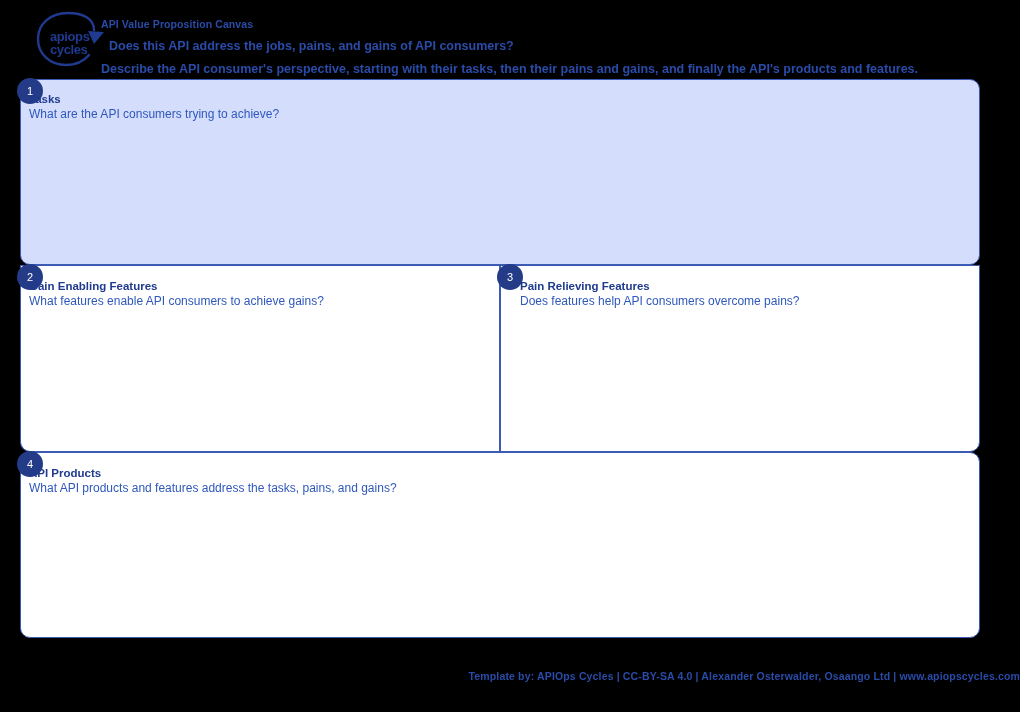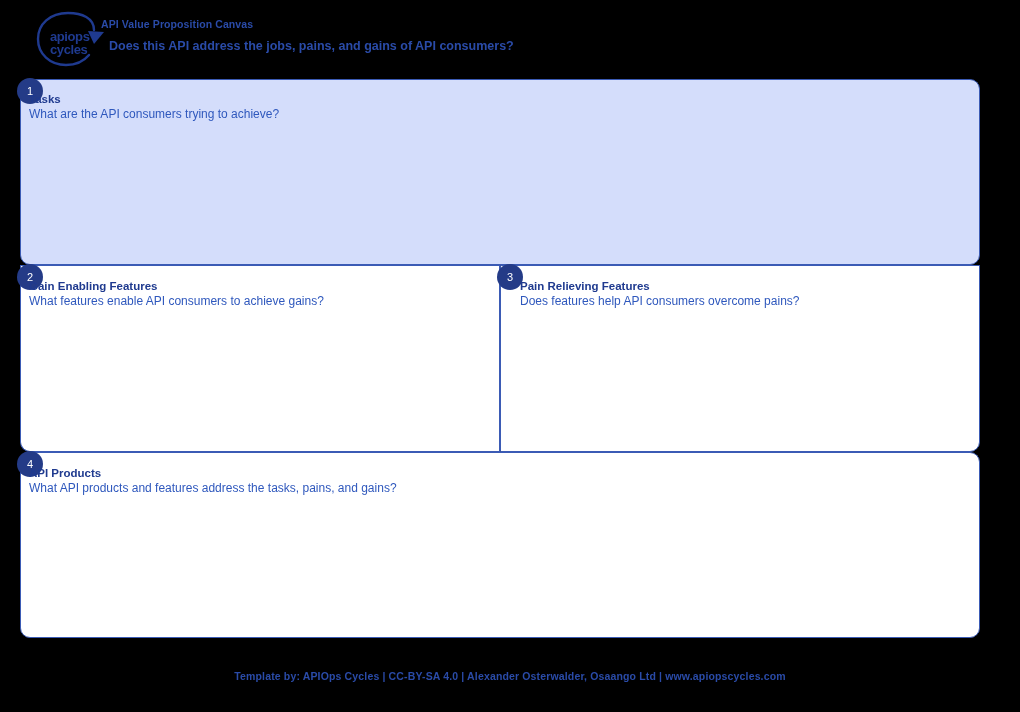--- a/index.html
+++ b/index.html
@@ -170,21 +170,21 @@
   .lbl-2 { left: 29px;  top: 280px; }
   .lbl-3 { left: 520px; top: 280px; }
   .lbl-4 { left: 29px;  top: 467px; }
 
   
   .footer {
     position: absolute;
     left: 0;
     top: 670px;
     width: 1020px;
-    text-align: center;
+    text-align: right;
     font-size: 10.5px;
     font-weight: bold;
     color: #2a4ba8;
     letter-spacing: 0.15px;
     white-space: nowrap;
   }
 </style>
 </head>
 <body>
 
@@ -197,20 +197,21 @@
         <path d="M62 20 C62 8 50 3 36 3 C18 3 6 14 6 29 C6 44 18 55 34 55 C44 55 52 51 57 45" fill="none" stroke="#1f3a8f" stroke-width="2.4" stroke-linecap="round"></path>
         <polygon points="62,34 72,22 56,21" fill="#1f3a8f"></polygon>
         <text x="18" y="31" font-family="'Liberation Sans', sans-serif" font-size="13" fill="#1f3a8f" font-weight="bold" letter-spacing="-0.4">apiops</text>
         <text x="18" y="44" font-family="'Liberation Sans', sans-serif" font-size="13" fill="#1f3a8f" font-weight="bold" letter-spacing="-0.4">cycles</text>
       </svg>
     </div>
 
     <div class="header-text">
       <div class="hdr-line1">API Value Proposition Canvas</div>
       <div class="hdr-line2">Does this API address the jobs, pains, and gains of API consumers?</div>
+      <div class="hdr-line3">Describe the API consumer's perspective, starting with their tasks, then their pains and gains, and finally the API's products and features.</div>
     </div>
   </div>
 
   <div class="box box-tasks"></div>
   <div class="badge badge-1">1</div>
   <div class="box-label lbl-1">
     <div class="lbl-title">Tasks</div>
     <div class="lbl-sub">What are the API consumers trying to achieve?</div>
   </div>
 

